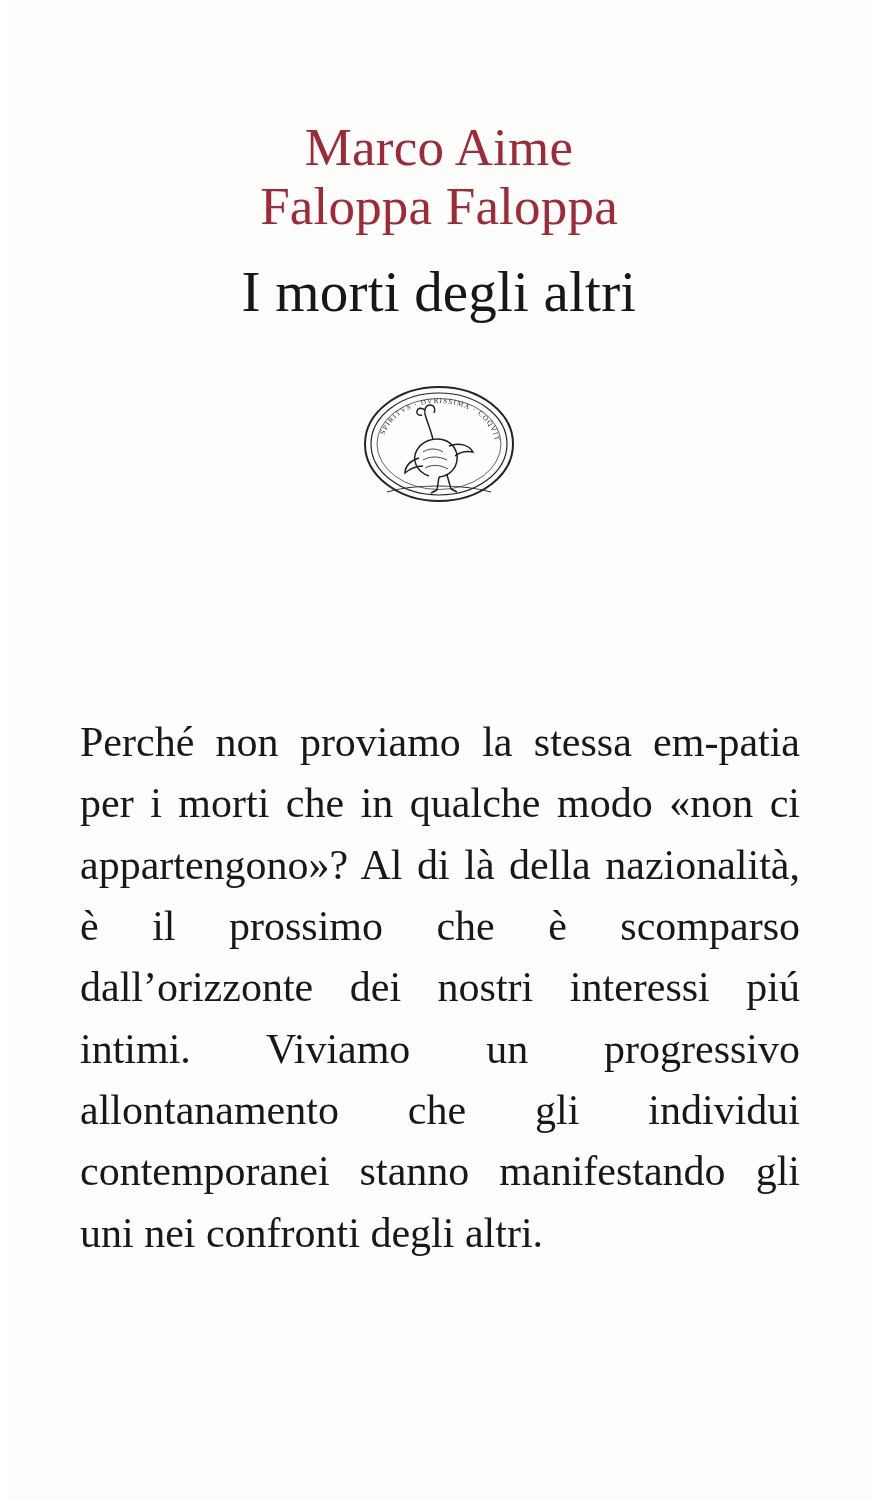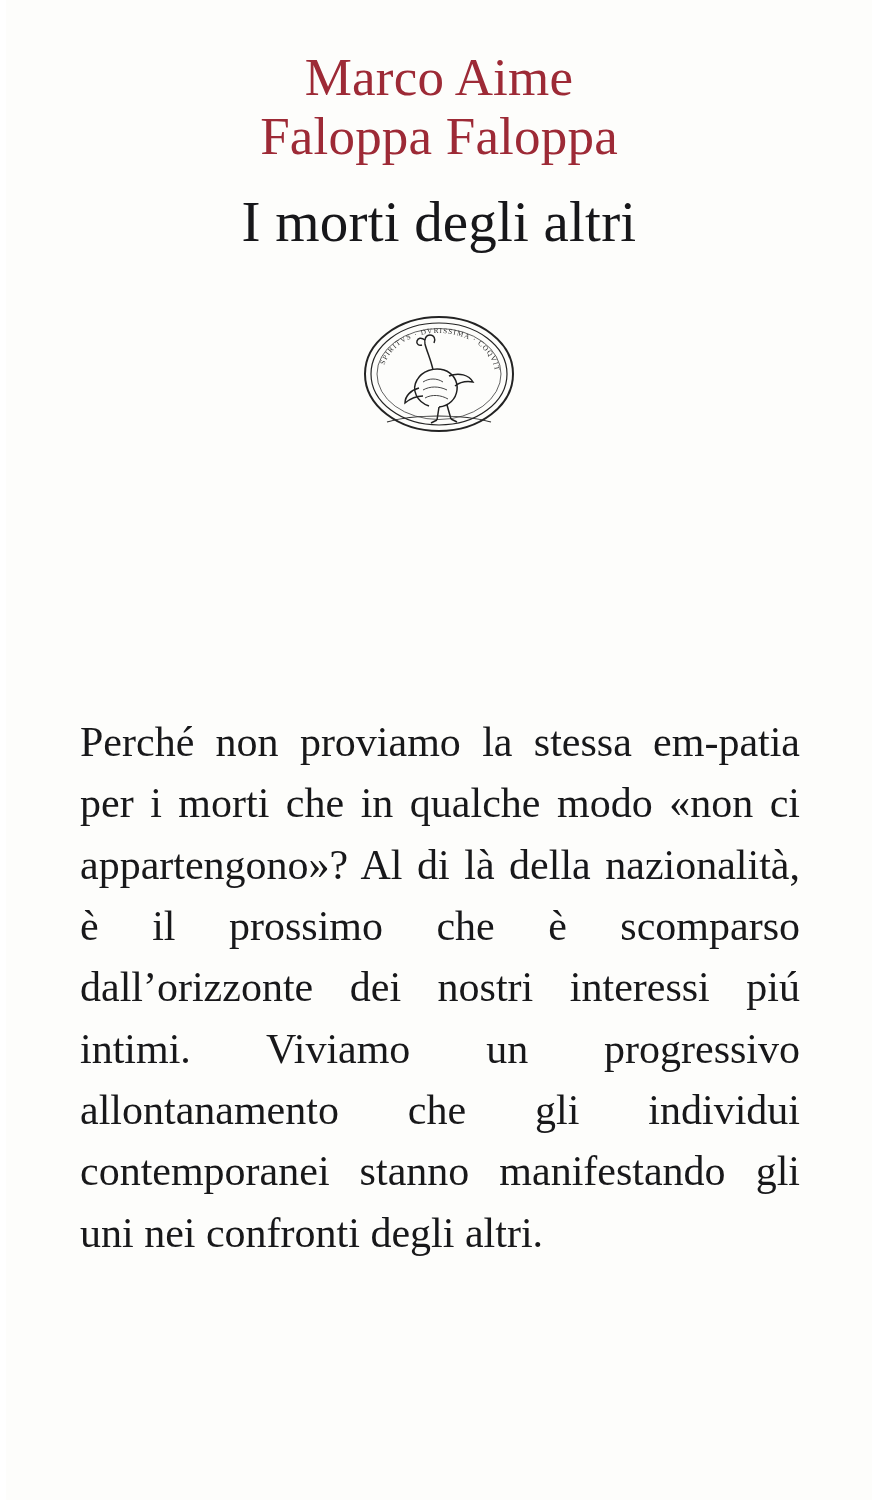--- a/index.html
+++ b/index.html
@@ -28,21 +28,21 @@
     position: absolute;
     top: 0;
     bottom: 0;
     width: 6px;
     background: #ffffff;
   }
   .edge-left { left: 0; }
   .edge-right { right: 0; }
 
   .authors {
-    margin-top: 48px;
+    margin-top: 118px;
     text-align: center;
     color: #9d2a36;
     line-height: 1.12;
   }
   .author-line {
     font-size: 53px;
     letter-spacing: 0.2px;
     font-weight: 400;
   }
   .title {

